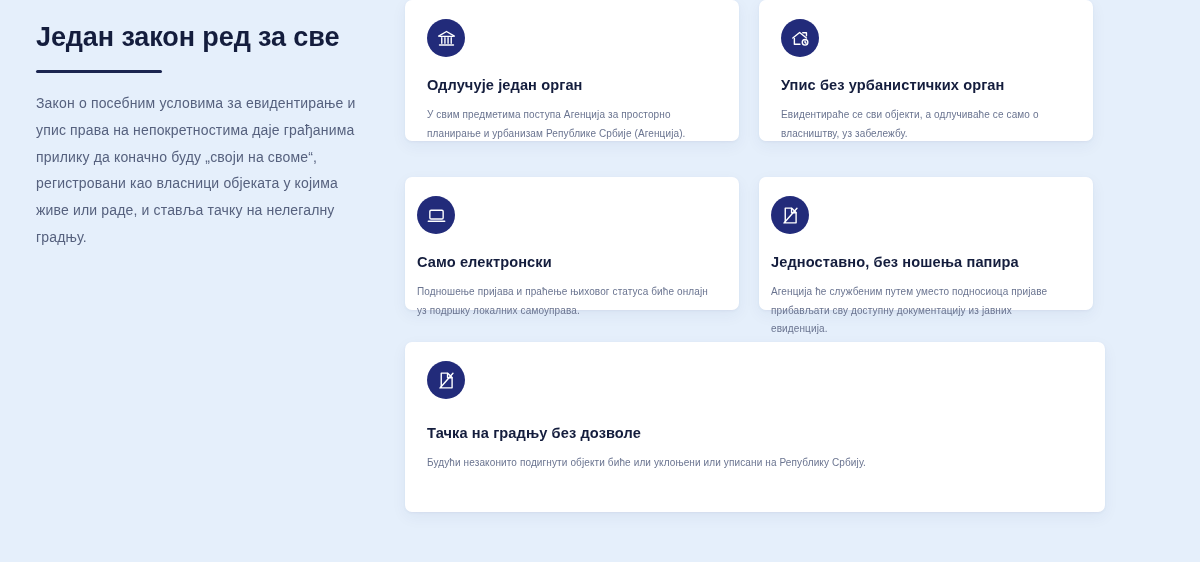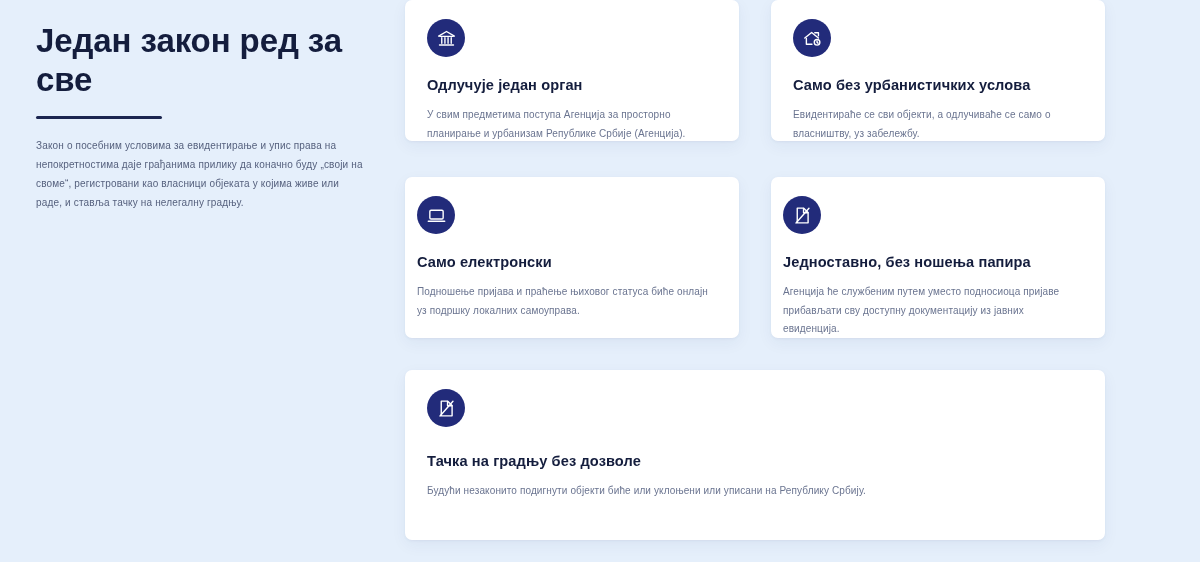--- a/index.html
+++ b/index.html
@@ -27,71 +27,71 @@
   }
 
   
   .intro {
     width: 405px;
     flex: 0 0 405px;
     padding: 22px 30px 0 36px;
   }
 
   .intro-title {
-    font-size: 33px;
+    font-size: 27px;
     line-height: 1.18;
     font-weight: 700;
     letter-spacing: -0.1px;
     color: #141d3d;
   }
 
   .intro-rule {
     width: 126px;
     height: 3px;
     background: #1b2550;
     border-radius: 2px;
     margin: 16px 0 17px 0;
   }
 
   .intro-body {
-    font-size: 10px;
+    font-size: 14px;
     line-height: 1.92;
     color: #56617e;
     letter-spacing: 0.16px;
     max-width: 330px;
   }
 
   
   .cards {
     position: relative;
     width: 700px;
     flex: 0 0 700px;
     padding-top: 0;
   }
 
   .card-row {
     display: flex;
-    gap: 32px;
+    gap: 20px;
   }
 
   .card {
     background: #ffffff;
     border-radius: 7px;
     box-shadow: 0 1px 3px rgba(30, 50, 110, 0.055),
                 0 5px 16px rgba(30, 50, 110, 0.055);
     padding: 19px 22px 22px 22px;
   }
 
   .card.half { width: 334px; }
   .card.full { width: 700px; }
 
   
   .row-1 .card { margin-top: 0; height: 141px; }
   .row-2 { margin-top: 36px; }
-  .row-2 .card { height: 161px; padding-left: 12px; }
+  .row-2 .card { height: 133px; padding-left: 12px; }
   .row-3 { margin-top: 32px; }
   .row-3 .card { height: 170px; }
 
   .card-icon {
     width: 38px;
     height: 38px;
     border-radius: 50%;
     background: #222b7a;
     display: flex;
     align-items: center;
@@ -151,21 +151,21 @@
       <article class="card half">
         <div class="card-icon">
           <svg width="21" height="21" viewBox="0 0 24 24" fill="none" stroke="#ffffff" stroke-width="1.6" stroke-linecap="round" stroke-linejoin="round">
             <path d="M3.2 11.4 11 5.2l7.8 6.2"></path>
             <path d="M5 11.9v6.6h6.4"></path>
             <path d="M14.6 5.4h4.2v3.4"></path>
             <circle cx="17.2" cy="16.4" r="3.2"></circle>
             <path d="M17.2 14.9v1.6l1.1.8"></path>
           </svg>
         </div>
-        <h2 class="card-title">Само без урбанистичких услова</h2>
+        <h2 class="card-title">Упис без урбанистичких орган</h2>
         <p class="card-text">Евидентираће се сви објекти, а одлучиваће се само о власништву, уз забележбу.</p>
       </article>
 
     </div>
 
     <div class="card-row row-2">
 
       <article class="card half">
         <div class="card-icon">
           <svg width="21" height="21" viewBox="0 0 24 24" fill="none" stroke="#ffffff" stroke-width="1.6" stroke-linecap="round" stroke-linejoin="round">

